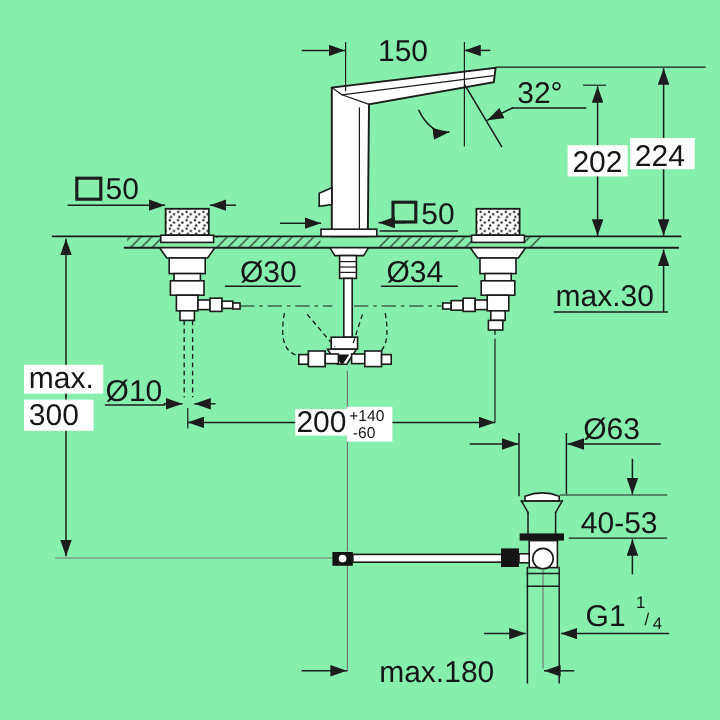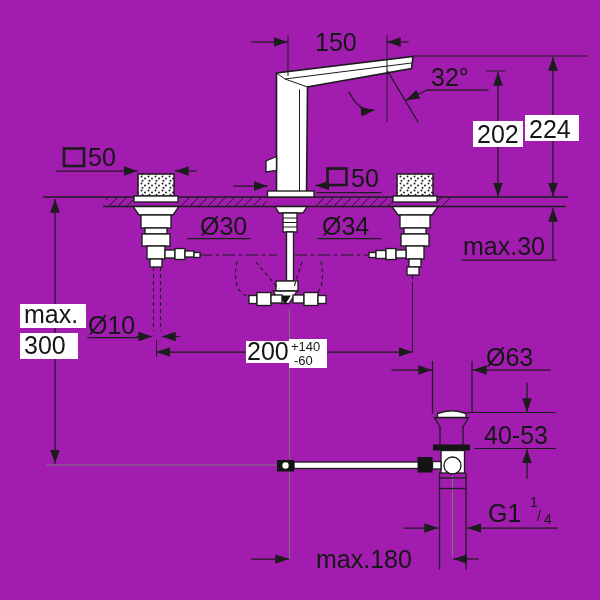--- a/index.html
+++ b/index.html
@@ -1,16 +1,16 @@
 <!DOCTYPE html>
 <html><head>
 <meta charset="utf-8">
 <style>
   html,body{margin:0;padding:0;background:#fff;}
-  .stage{width:600px;height:600px;background:#a21caf;position:relative;overflow:hidden;text-decoration:underline;}
+  .stage{width:600px;height:600px;background:#86efac;position:relative;overflow:hidden;text-decoration:underline;}
   svg{display:block;}
   .ln  {stroke:#1c1c1c;stroke-width:1.6;fill:none;stroke-linecap:square;}
   .ln2 {stroke:#1c1c1c;stroke-width:1.25;fill:none;stroke-linecap:square;}
   .thin{stroke:#1c1c1c;stroke-width:1;fill:none;}
   .gray{stroke:#767676;stroke-width:1;fill:none;}
   .wfill{fill:#ffffff;stroke:#1c1c1c;stroke-width:1.35;}
   .body{fill:#ffffff;stroke:#1c1c1c;stroke-width:1.6;}
   .blk {fill:#141414;stroke:none;}
   .dsh {stroke:#1c1c1c;stroke-width:1.1;fill:none;stroke-dasharray:4 3;}
   .dd  {stroke:#1c1c1c;stroke-width:1;fill:none;stroke-dasharray:12 4 3 4;}

